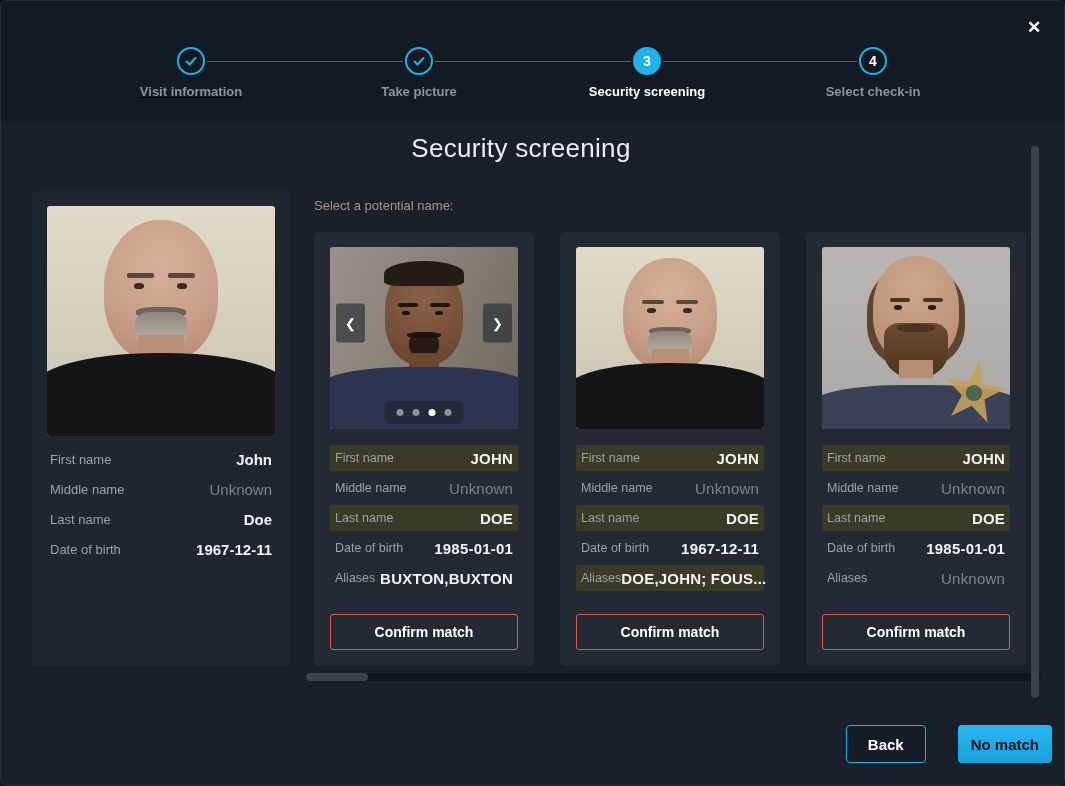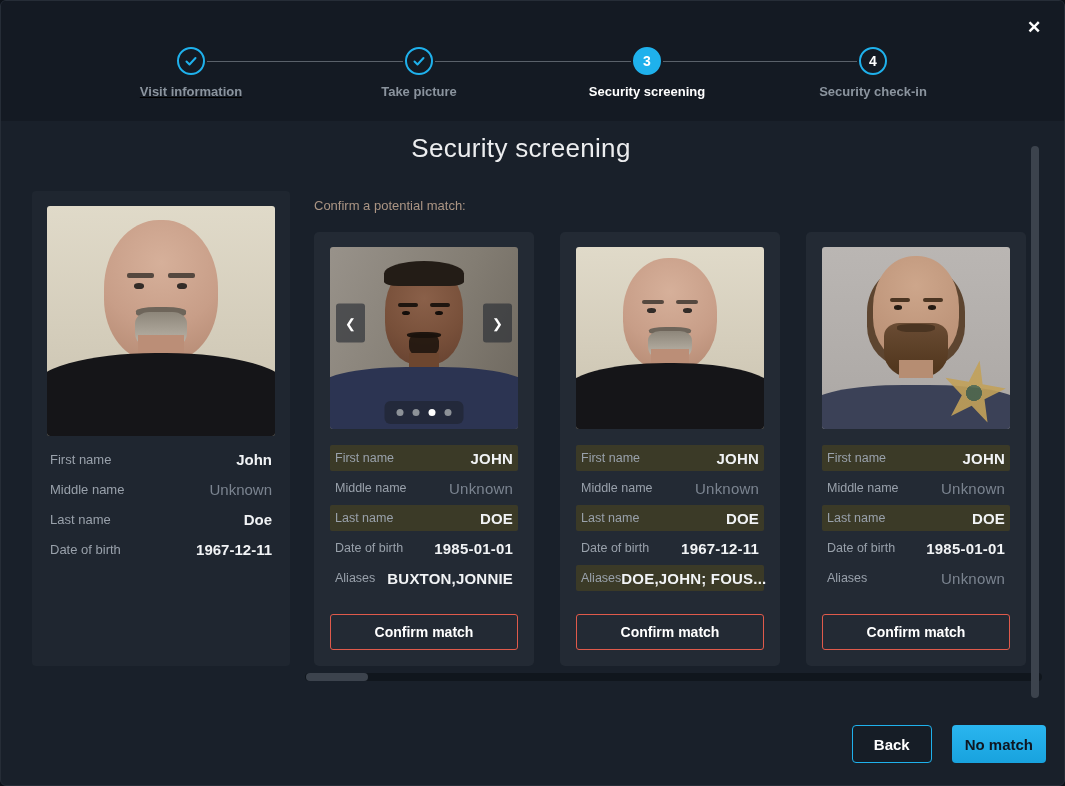--- a/index.html
+++ b/index.html
@@ -118,21 +118,21 @@
   .car-prev{left:6px;} .car-next{right:6px;}
   .car-dots{position:absolute;bottom:5px;left:50%;transform:translateX(-50%);display:flex;gap:9px;
     padding:8px 12px;background:rgba(30,33,40,.55);border-radius:6px;}
   .dot{width:7px;height:7px;border-radius:50%;background:#8d9298;cursor:pointer;}
   .dot.active{background:#ffffff;}
   
   .hscroll{position:absolute;left:304px;top:672px;width:737px;height:8px;background:#10161d;border-radius:4px;}
   .hscroll .thumb{position:absolute;left:1px;top:0;width:62px;height:8px;background:var(--scroll-thumb);border-radius:4px;}
   .vscroll-thumb{position:absolute;right:25px;top:145px;width:8px;height:552px;background:var(--scroll-thumb);border-radius:4px;}
   
-  .footer{position:absolute;right:18px;top:724px;display:flex;gap:20px;}
+  .footer{position:absolute;right:12px;top:724px;display:flex;gap:32px;}
   .btn{height:38px;border-radius:4px;font-size:15px;font-weight:700;cursor:pointer;
     font-family:"Liberation Sans","DejaVu Sans",sans-serif;}
   .btn-back{padding:0 21px;background:rgba(20,26,34,.5);border:1px solid var(--accent-blue);color:#fff;}
   .btn-nomatch{padding:4px 13px;background:linear-gradient(180deg,#2ab5ef 0%,#18a2de 100%);border:none;color:#0f1620;}
 </style>
 </head>
 <body>
 
 <div class="dialog">
   <div class="header-band"></div>
@@ -162,21 +162,21 @@
       <div class="step-label">Take picture</div>
     </div>
 
     <div class="step active" style="left:536px;">
       <div class="circle">3</div>
       <div class="step-label">Security screening</div>
     </div>
 
     <div class="step todo" style="left:762px;">
       <div class="circle">4</div>
-      <div class="step-label">Security check-in</div>
+      <div class="step-label">Select check-in</div>
     </div>
   </div>
 
   <h1 class="page-title">Security screening</h1>
 
   <aside class="visitor-panel">
     <div class="photo photo-bald-goatee-man" id="visitor-photo">
         <div class="ph pA-head"></div>
         <div class="ph pA-brow l"></div>
         <div class="ph pA-brow r"></div>
@@ -200,21 +200,21 @@
     <span class="f-label">Last name</span>
     <span class="f-value">Doe</span>
   </div>
         <div class="field-row">
     <span class="f-label">Date of birth</span>
     <span class="f-value">1967-12-11</span>
   </div>
       </div>
   </aside>
 
-  <div class="select-prompt">Confirm a potential match:</div>
+  <div class="select-prompt">Select a potential name:</div>
 
   <div class="match-row" id="match-row">
       <div class="match-card">
     <div class="photo photo-hooded-man">
           <div class="ph pB-head"></div>
           <div class="ph pB-hair"></div>
           <div class="ph pB-brow l"></div>
           <div class="ph pB-brow r"></div>
           <div class="ph pB-eye l"></div>
           <div class="ph pB-eye r"></div>
@@ -243,21 +243,21 @@
           <div class="field-row highlight">
     <span class="f-label">Last name</span>
     <span class="f-value">DOE</span>
   </div>
           <div class="field-row">
     <span class="f-label">Date of birth</span>
     <span class="f-value">1985-01-01</span>
   </div>
           <div class="field-row">
     <span class="f-label">Aliases</span>
-    <span class="f-value">BUXTON,JONNIE</span>
+    <span class="f-value">BUXTON,BUXTON</span>
   </div>
         </div>
     <button class="confirm-btn">Confirm match</button>
   </div>
       <div class="match-card">
     <div class="photo photo-bald-goatee-man">
           <div class="ph pA-head"></div>
           <div class="ph pA-brow l"></div>
           <div class="ph pA-brow r"></div>
           <div class="ph pA-eye l"></div>

